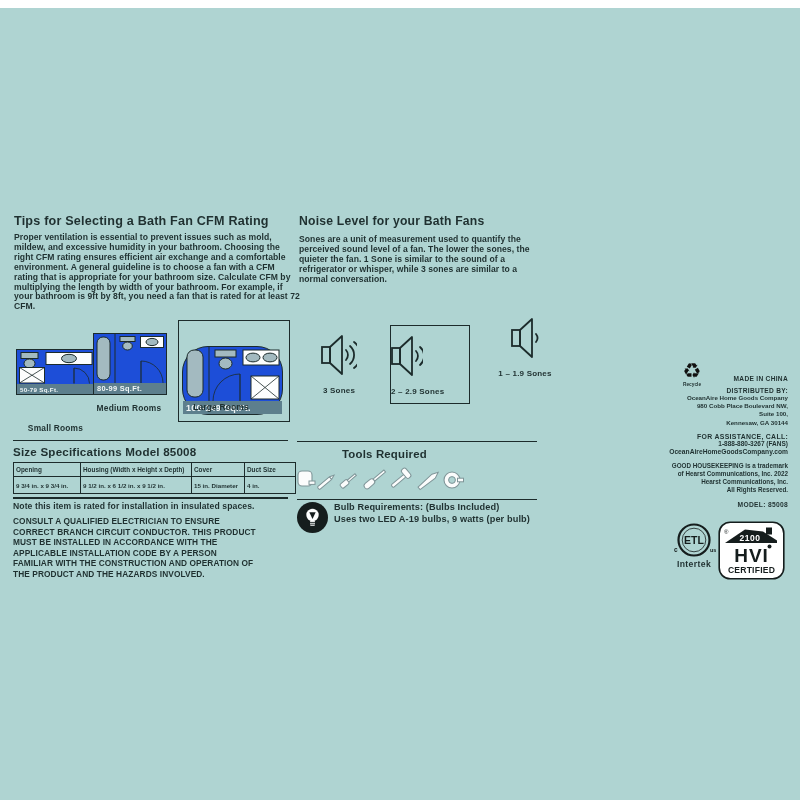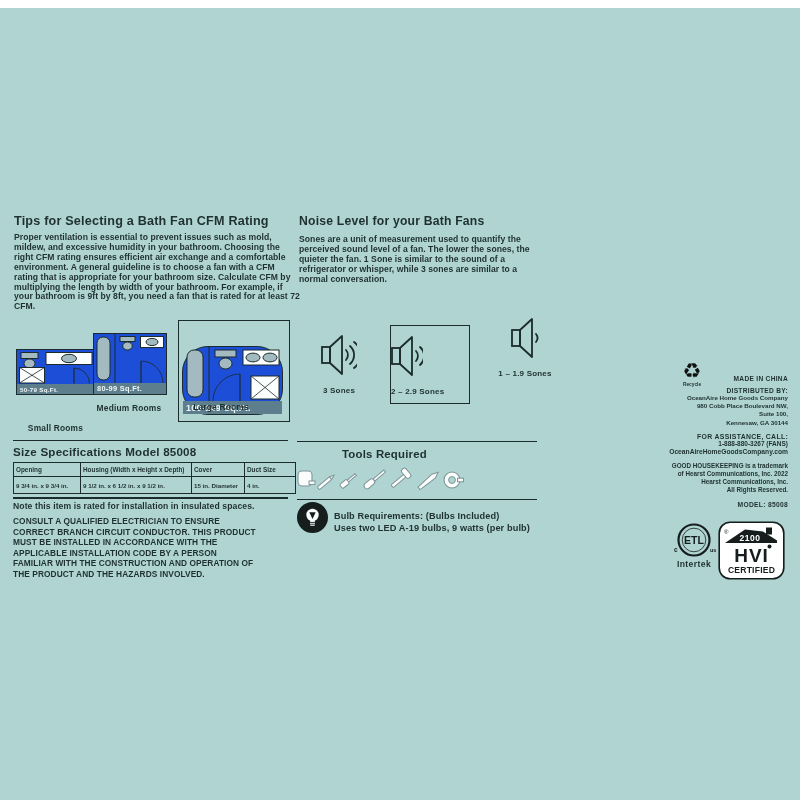--- a/index.html
+++ b/index.html
@@ -47,21 +47,21 @@
   .specs-table td,.specs-table th{border:1px solid #1c2b2b;padding:2px 2px;vertical-align:middle;text-align:left;}
   .specs-table th{font-size:6.4px;font-weight:700;height:9px;}
   .specs-table td{font-size:6.2px;font-weight:600;height:12px;}
   .c0{width:62px;} .c1{width:106px;} .c2{width:48px;} .c3{width:46px;}
   .specs-note{left:13px;top:501px;width:280px;font-size:8.6px;font-weight:700;letter-spacing:.1px;}
   .warning{left:13px;top:516px;width:246px;font-size:8.3px;line-height:10.6px;font-weight:700;letter-spacing:.1px;}
   
   .tools-title{left:298px;top:448px;font-size:11.4px;font-weight:700;letter-spacing:.2px;white-space:nowrap;margin-left:44px;}
   .tools-row{left:296px;top:462px;}
   .bulb-icon{left:297px;top:502px;}
-  .bulb-text{left:334px;top:502px;font-size:9.2px;font-weight:700;line-height:11.6px;letter-spacing:.1px;white-space:nowrap;margin-top:9px;}
+  .bulb-text{left:334px;top:502px;font-size:9.2px;font-weight:700;line-height:11.6px;letter-spacing:.1px;white-space:nowrap;}
   
   .recycle{left:676px;top:360px;width:32px;text-align:center;}
   .recycle-glyph{font-size:21px;line-height:21px;color:#111;}
   .recycle-word{font-size:4.8px;font-weight:700;margin-top:1px;}
   .info-col{left:600px;top:375px;width:188px;display:flex;flex-direction:column;align-items:flex-end;text-align:right;}
   .made-in{font-size:6.6px;font-weight:700;letter-spacing:.3px;}
   .dist{font-size:6.6px;font-weight:700;margin-top:5px;letter-spacing:.3px;}
   .addr{font-size:6.2px;font-weight:600;line-height:8.2px;}
   .addr:first-of-type{margin-top:1px;}
   .assist{font-size:6.9px;font-weight:700;margin-top:6px;letter-spacing:.3px;}

